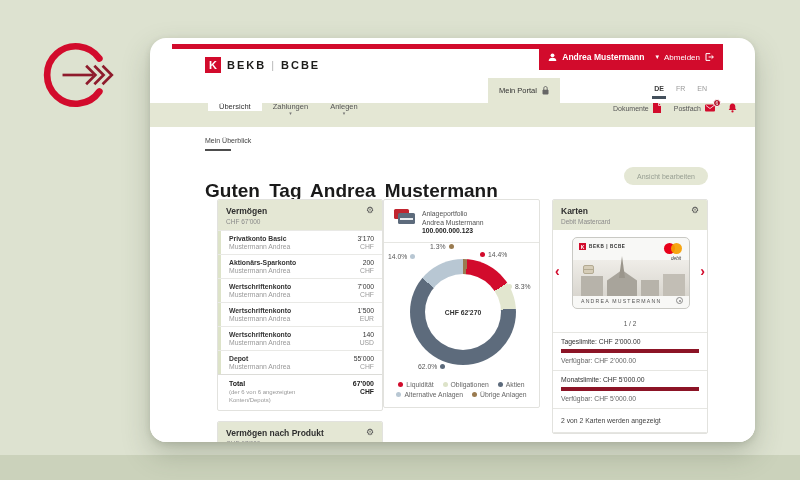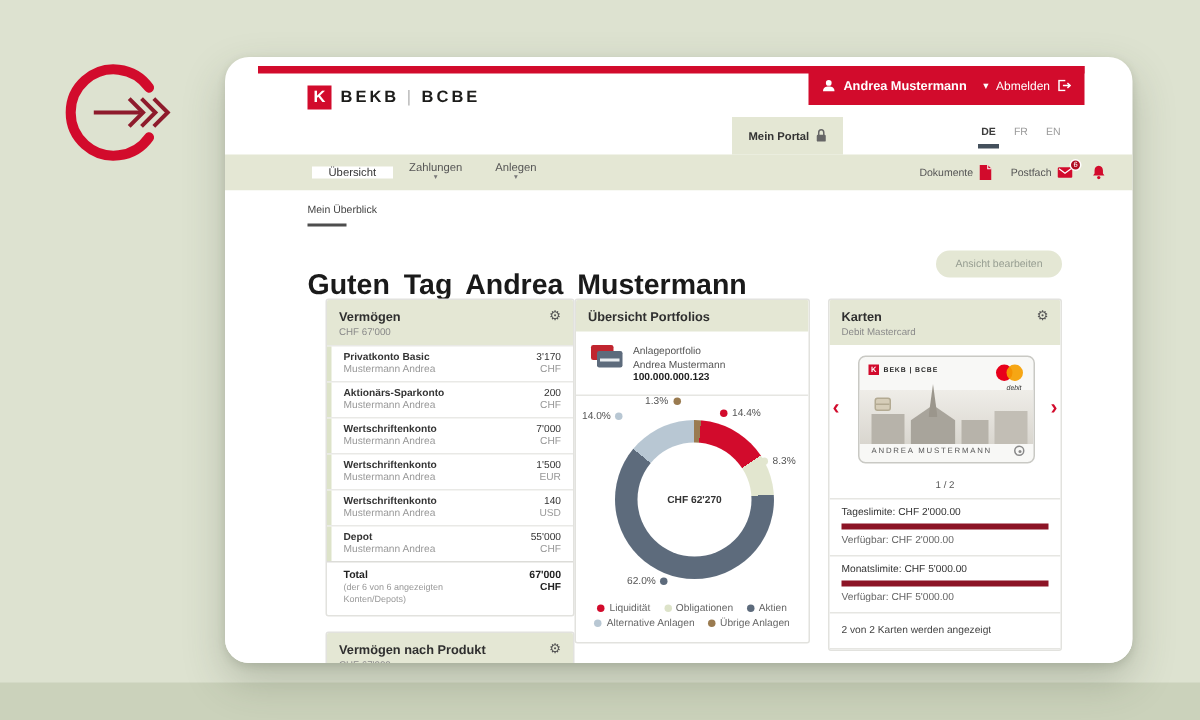--- a/index.html
+++ b/index.html
@@ -23,28 +23,28 @@
 
   .site-logo { position:absolute; left:55px; top:19px; display:flex; align-items:center; gap:6px; }
   .logo-square { width:16px; height:16px; background:#d20b2c; color:#fff; font-weight:bold; font-size:11px;
                  display:flex; align-items:center; justify-content:center; }
   .logo-text { font-weight:bold; font-size:11px; letter-spacing:2px; color:#1d1d1b; display:flex; align-items:center; gap:5px; }
   .logo-sep { color:#b5b5b5; font-weight:normal; }
 
   .primary-nav { position:absolute; left:72px; top:46px; display:flex; gap:21px; font-size:7.5px; color:#555; }
   .pnav-item { cursor:pointer; }
   .portal-tab { position:absolute; left:338px; top:40px; height:25px; background:#e4e7d4; display:flex;
-                align-items:center; gap:5px; padding:0 11px; font-size:7.5px; font-weight:bold; color:#333; }
+                align-items:center; gap:5px; padding:0 11px; font-size:7.5px; font-weight:normal; color:#333; }
   .langs { position:absolute; right:48px; top:47px; display:flex; gap:12px; font-size:7px; color:#9a9a9a; }
   .lang { position:relative; cursor:pointer; }
   .lang.active { color:#3c3c3c; font-weight:bold; }
   .lang.active::after { content:""; position:absolute; left:-2px; right:-2px; bottom:-7px; height:3px; background:#44505c; }
 
   .portal-bar { position:absolute; left:0; top:65px; width:605px; height:24px; background:#e4e7d4;
-                display:flex; align-items:center; padding-left:58px; }
+                display:flex; align-items:flex-start; padding-left:58px; }
   .ptab { display:flex; flex-direction:column; align-items:center; justify-content:center; padding:0 11px;
           font-size:7.5px; color:#555; line-height:1.1; cursor:pointer; }
   .ptab .caret { font-size:5px; color:#777; margin-top:0px; }
   .ptab.active { background:#fff; color:#333; }
   .bar-utils { margin-left:auto; display:flex; align-items:center; gap:13px; padding-right:18px; }
   .util { display:flex; align-items:center; gap:4px; font-size:7px; color:#555; cursor:pointer; }
   .postfach-wrap { position:relative; }
   .badge { position:absolute; top:-5px; right:-6px; min-width:8px; height:8px; border-radius:50%;
            background:#b00d24; color:#fff; font-size:5px; display:flex; align-items:center; justify-content:center;
            border:1px solid #fff; padding:0 1px; }
@@ -341,25 +341,20 @@
                 <span class="card-title">Vermögen nach Produkt</span>
                 <span class="gear">⚙</span>
               </div>
               <div class="card-sub">CHF 67'000</div>
             </div>
           </div>
         </div>
 
         <div class="col col2">
           <div class="card">
-            <div class="card-head">
-              <div class="card-head-row">
-                <span class="card-title">Übersicht Portfolios</span>
-              </div>
-            </div>
 
             <div class="pf-account">
               <div class="pf-icon">
                 <div class="pfi-back"></div>
                   <div class="pfi-front"></div>
                   <div class="pfi-stripe"></div>
               </div>
               <div>
                 <div class="pf-line">Anlageportfolio</div>
                 <div class="pf-line">Andrea Mustermann</div>

